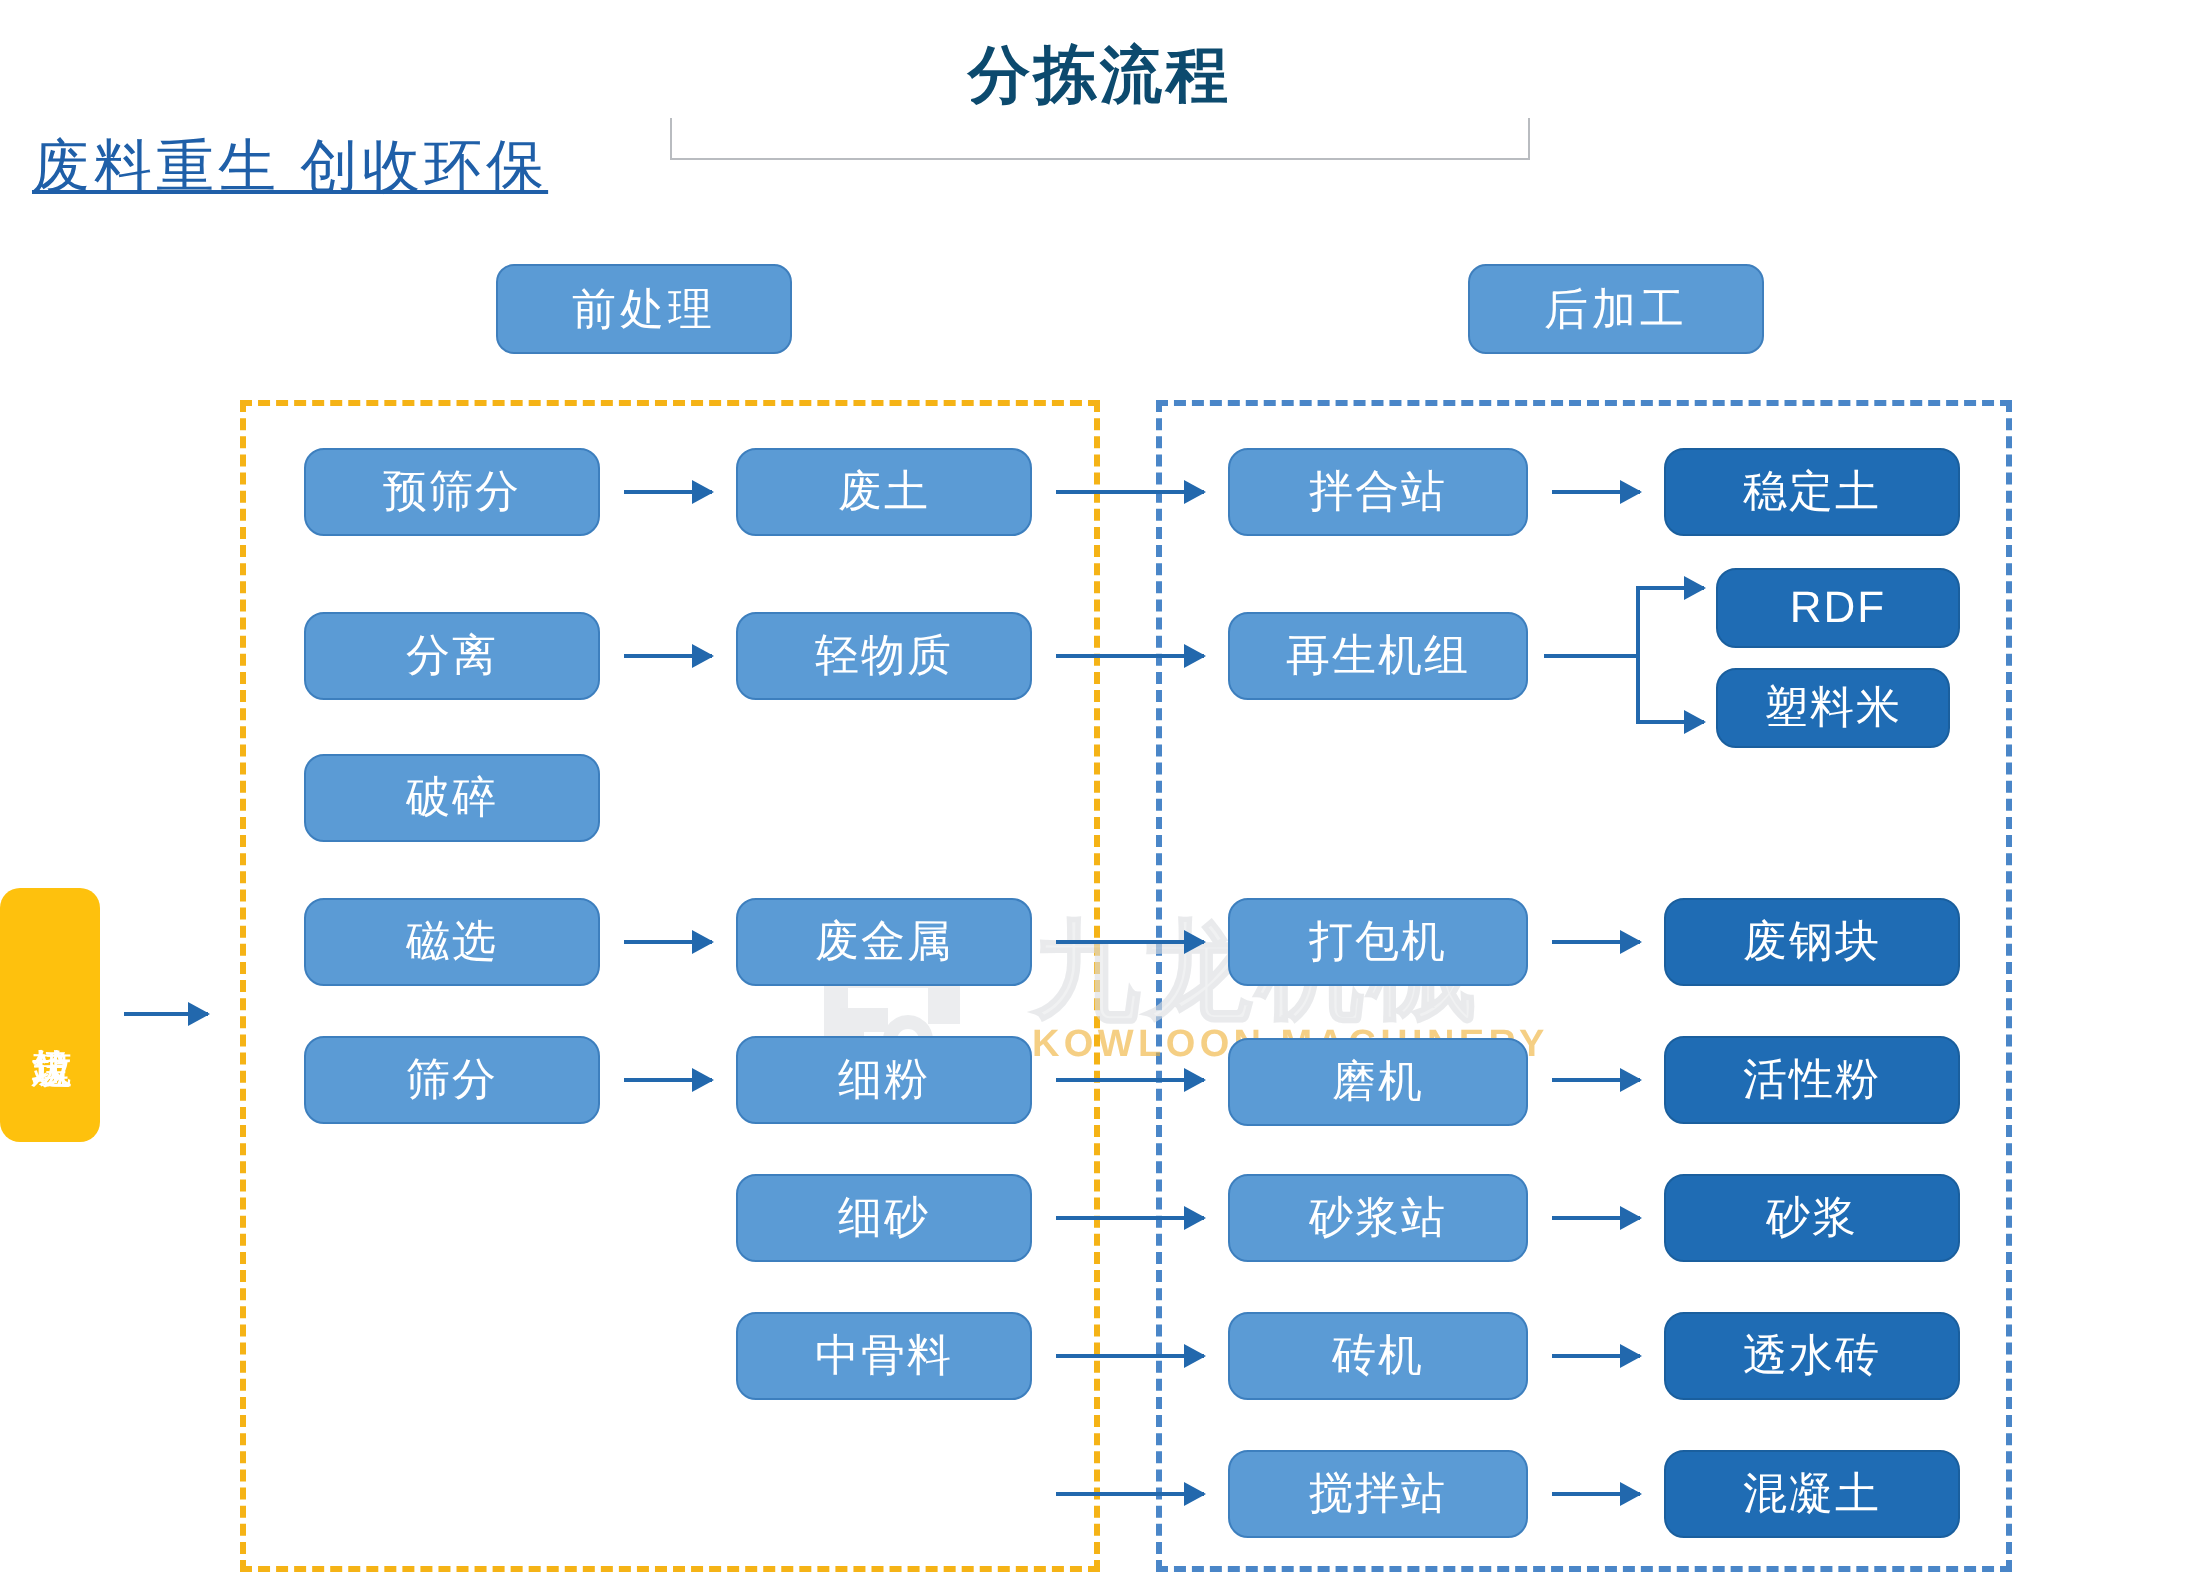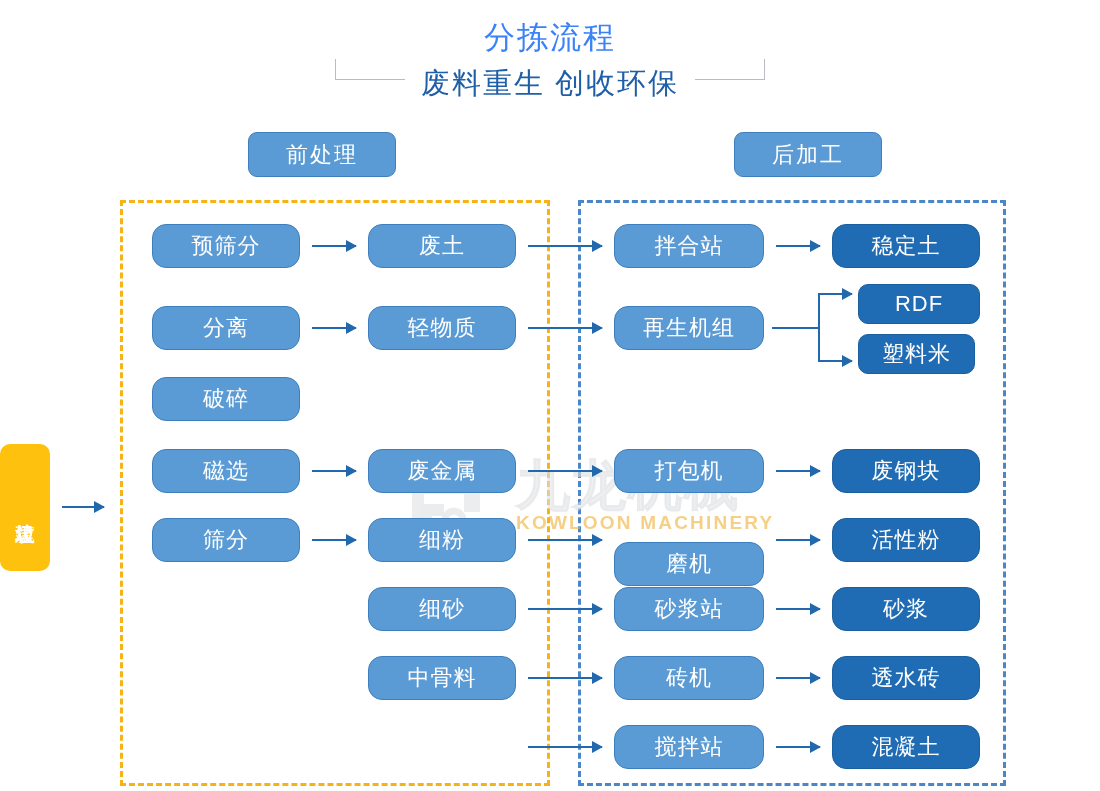--- a/index.html
+++ b/index.html
@@ -20,29 +20,29 @@
   }
   .title-rule {
     position: absolute; top: 55px; height: 1px; background: #b9bcc0;
   }
   .title-rule.left  { left: 0px;  width: 337px; }
   .title-rule.right { left: 763px; width: 337px; }
 
   .title-main {
     position: absolute; left: 0; top: 17px; width: 1100px;
     text-align: center;
-    font-size: 31px; font-weight: normal; color: #3b82f6;
+    font-size: 31px; font-weight: bold; color: #0c4a6e;
     letter-spacing: 2px;
     background: #ffffff;
   }
   .title-main span { background:#ffffff; padding: 0 14px; }
   .title-sub {
     position: absolute; left: 0; top: 64px; width: 1100px;
-    text-align: center;
-    font-size: 29px; color: #1f5fa8; letter-spacing: 2px;
+    text-align: left;
+    font-size: 29px; color: #1f5fa8; letter-spacing: 2px; text-decoration: underline;
   }
   .title-sub span { background:#ffffff; padding: 0 16px; }
 
   
   .section-pill {
     position: absolute;
     height: 45px;
     background: #5b9bd5;
     border: 1px solid #3f7fbd;
     border-radius: 9px;
@@ -90,21 +90,21 @@
     white-space: nowrap;
   }
   .node.light { background: #5b9bd5; border: 1px solid #3d7fbe; }
   .node.dark  { background: #1f6cb4; border: 1px solid #1a5f9e; }
 
   
   .col-a { left: 152px; width: 148px; }
   .col-b { left: 368px; width: 148px; }
   .col-c { left: 614px; width: 150px; }
   .col-d { left: 832px; width: 148px; }
-  .h-box { height: 44px; border-radius: 14px; }
+  .h-box { height: 44px; }
   .h-box-sm { height: 40px; }
 
   
   .arrow { position: absolute; height: 2px; background: #2268ad; }
   .arrow::after {
     content: ""; position: absolute; right: -1px; top: -5px;
     border-left: 11px solid #2268ad;
     border-top: 6px solid transparent;
     border-bottom: 6px solid transparent;
   }
@@ -236,21 +236,21 @@
   </div>
 
   <div class="node light col-a h-box" style="top:518px;">
     <span>筛分</span>
   </div>
   <div class="arrow" style="left:312px; top:539px; width:44px;"></div>
   <div class="node light col-b h-box" style="top:518px;">
     <span>细粉</span>
   </div>
   <div class="arrow" style="left:528px; top:539px; width:74px;"></div>
-  <div class="node light col-c h-box" style="top:542px;align-items:center;">
+  <div class="node light col-c h-box" style="top:519px;align-items:center;">
     <span>磨机</span>
   </div>
   <div class="arrow" style="left:776px; top:539px; width:44px;"></div>
   <div class="node dark col-d h-box" style="top:518px;">
     <span>活性粉</span>
   </div>
 
   <div class="node light col-b h-box" style="top:587px;">
     <span>细砂</span>
   </div>

